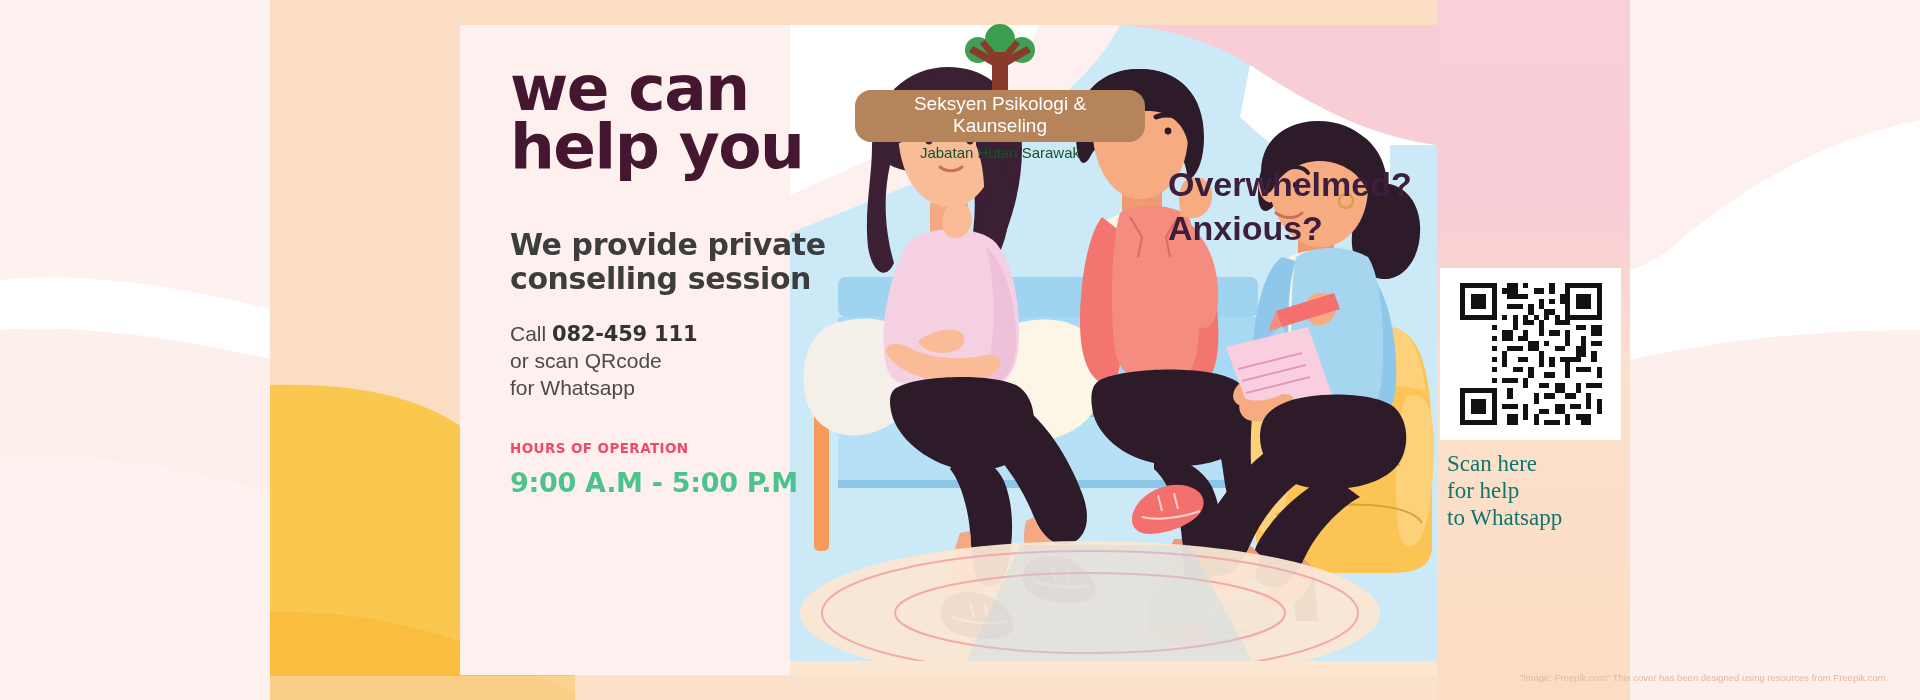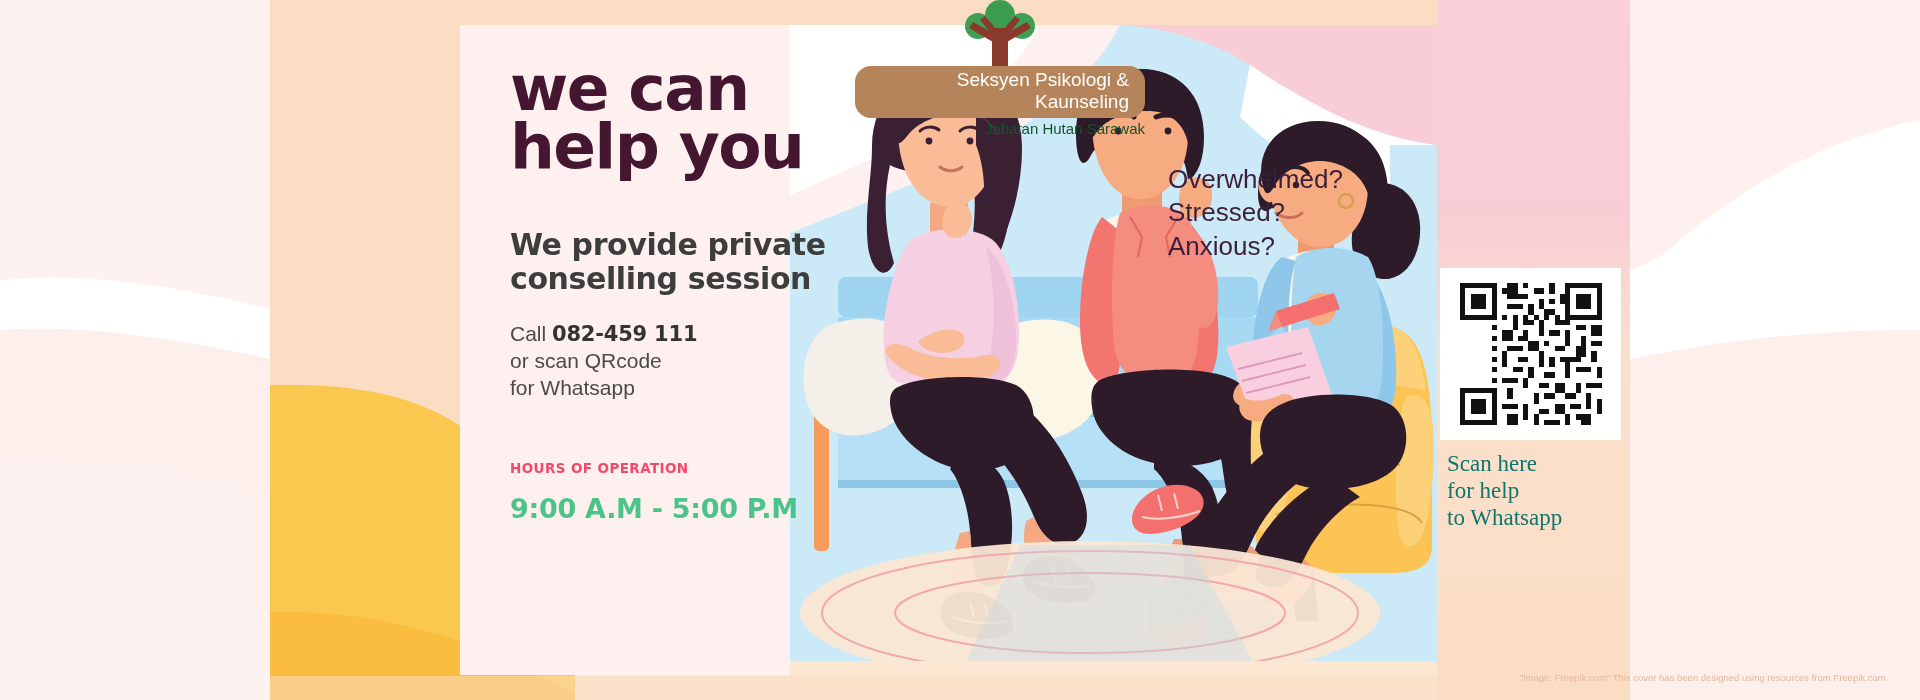--- a/index.html
+++ b/index.html
@@ -28,38 +28,38 @@
     font-size:63px;line-height:0.92;
     color:#44162f;letter-spacing:-1.5px;margin:0;
   }
   .subhead{
     font-family:"DejaVu Sans",sans-serif;
     font-weight:bold;font-size:30px;line-height:1.12;
     color:#3d3d3d;margin:52px 0 0 0;letter-spacing:-0.4px;
   }
   .calls{margin-top:26px;font-size:21px;line-height:1.28;color:#4a4a4a;font-family:"Liberation Sans",sans-serif;}
   .calls b{font-family:"DejaVu Sans",sans-serif;font-weight:bold;color:#333;letter-spacing:-0.2px;}
-  .hours-label{margin-top:58px;font-family:"DejaVu Sans",sans-serif;font-weight:bold;
+  .hours-label{margin-top:38px;font-family:"DejaVu Sans",sans-serif;font-weight:bold;
      font-size:13.5px;letter-spacing:0.4px;color:#f2496a;}
-  .hours-val{margin-top:17px;font-family:"DejaVu Sans",sans-serif;font-weight:bold;
+  .hours-val{margin-top:11px;font-family:"DejaVu Sans",sans-serif;font-weight:bold;
      font-size:27px;color:#4cc38a;letter-spacing:-0.3px;}
 
   
-  .logo{position:absolute;left:855px;top:0;width:290px;text-align:right;z-index:40;}
+  .logo{position:absolute;left:855px;top:24px;width:290px;text-align:center;z-index:40;}
   .logo-pill{display:inline-block;background:#b5845a;color:#fff;border-radius:16px;
      padding:3px 16px 5px;font-size:19px;font-family:"Liberation Sans",sans-serif;}
   .logo-sub{margin-top:2px;font-size:15px;color:#14532d;font-family:"Liberation Sans",sans-serif;}
 
   
   .illus{position:absolute;left:790px;top:25px;width:647px;height:650px;overflow:hidden;}
   .illus svg{display:block;}
 
   
   .questions{position:absolute;left:1168px;top:163px;z-index:45;
-     font-family:"Liberation Sans",sans-serif;font-size:26px;line-height:1.28;color:#3b1f3d;}
+     font-family:"Liberation Sans",sans-serif;font-size:34px;line-height:1.28;color:#3b1f3d;font-weight:bold;}
 
   
   .qr-col{position:absolute;left:1437px;top:0;width:193px;height:700px;
      background:linear-gradient(180deg,#f9cfd8 0%,#f8cdd6 30%,#fbe0cb 52%,#fbddc4 100%);}
   .qr-box{position:absolute;left:1440px;top:268px;width:181px;height:172px;background:#fff;
      display:flex;align-items:center;justify-content:center;}
   .qr-box svg{display:block;}
   .scan-text{position:absolute;left:1447px;top:450px;width:190px;
      font-size:23px;line-height:1.18;color:#0f766e;font-family:Liberation Serif, serif;}
 
@@ -304,21 +304,20 @@
       <div>or scan QRcode</div>
       <div>for Whatsapp</div>
     </div>
 
     <div class="hours-label">HOURS OF OPERATION</div>
     <div class="hours-val">9:00 A.M - 5:00 P.M</div>
   </div>
 
   <div class="questions">
     <div>Overwhelmed?</div>
-    <div>Stressed?</div>
     <div>Anxious?</div>
   </div>
 
   <div class="qr-col"></div>
 
   <div class="qr-box">
     <svg width="152" height="152" viewBox="0 0 29 29" shape-rendering="crispEdges">
       <rect width="29" height="29" fill="#fff"></rect>
       <g fill="#111">
 

